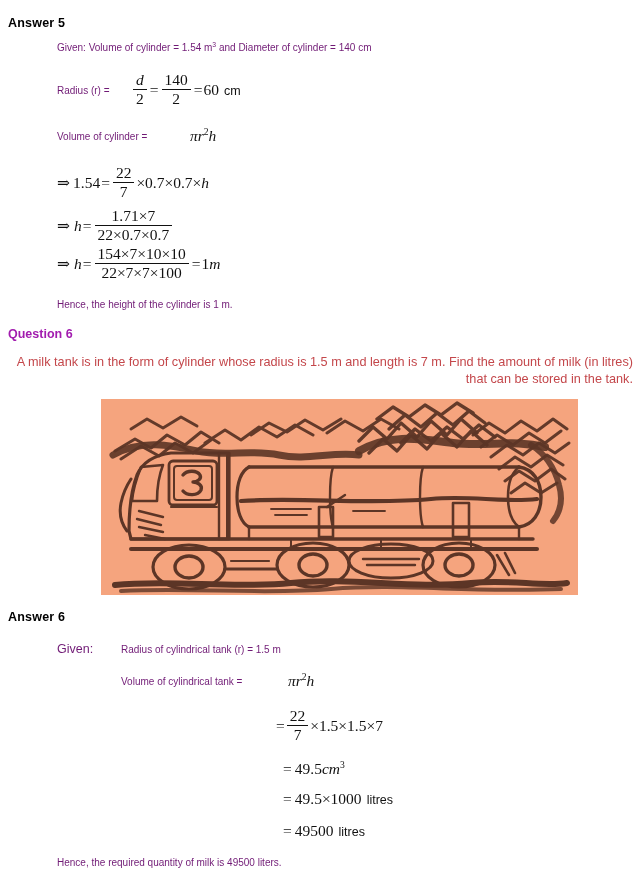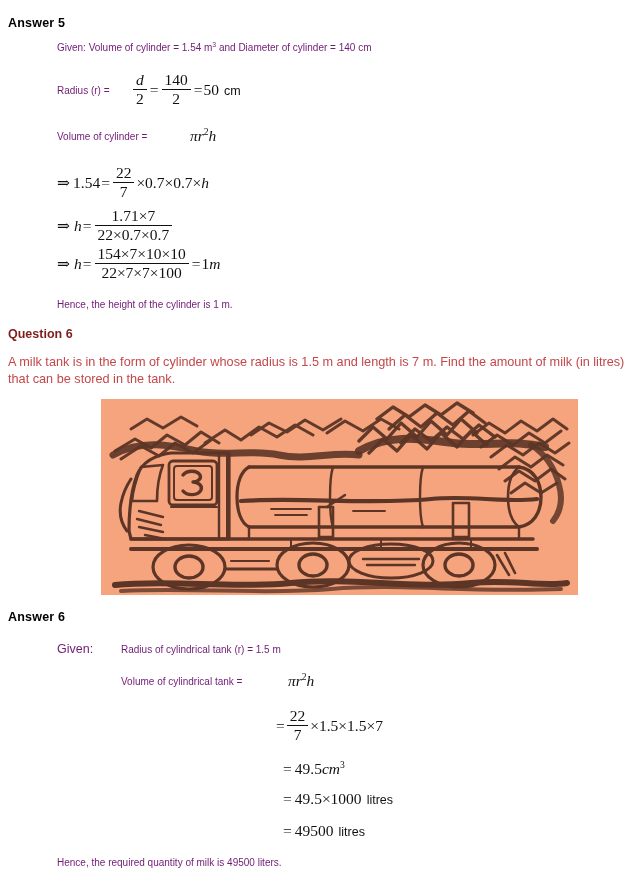--- a/index.html
+++ b/index.html
@@ -80,21 +80,21 @@
     vertical-align: super;
     line-height: 0;
   }
 
   
   .q-head {
     position: absolute;
     left: 8px;
     font-size: 12.5px;
     font-weight: bold;
-    color: #7f1d1d;
+    color: #a21caf;
   }
   .q-body {
     position: absolute;
     left: 8px;
     width: 625px;
     font-size: 12.7px;
     line-height: 16.5px;
     color: #C4474B;
   }
 
@@ -120,36 +120,36 @@
 </head>
 <body>
 
 <div class="page">
 
   <div class="answer-head" style="top:6px;">Answer 5</div>
 
   <div class="body-line" style="left:57px; top:30px;"><span>Given: Volume of cylinder = 1.54 m</span><span class="sup-sans">3</span><span> and Diameter of cylinder = 140 cm</span></div>
 
   <div class="body-line" style="left:57px; top:73px;">Radius (r) =</div>
-  <div class="eq" style="left:131px; top:64px;"><span class="frac"><span class="num mi">d</span><span class="den">2</span></span><span class="op">=</span><span class="frac"><span class="num">140</span><span class="den">2</span></span><span class="op">=</span><span>50</span><span class="sans" style="font-size:12.5px; padding-left:5px;">cm</span></div>
+  <div class="eq" style="left:131px; top:64px;"><span class="frac"><span class="num mi">d</span><span class="den">2</span></span><span class="op">=</span><span class="frac"><span class="num">140</span><span class="den">2</span></span><span class="op">=</span><span>60</span><span class="sans" style="font-size:12.5px; padding-left:5px;">cm</span></div>
 
   <div class="body-line" style="left:57px; top:119px;">Volume of cylinder =</div>
   <div class="eq" style="left:190px; top:117px;"><span class="mi">π</span><span class="mi">r</span><span class="sup">2</span><span class="mi">h</span></div>
 
   <div class="eq" style="left:57px; top:157px;"><span>⇒</span><span style="padding-left:3px;">1.54</span><span class="op">=</span><span class="frac"><span class="num">22</span><span class="den">7</span></span><span>×0.7×0.7×</span><span class="mi">h</span></div>
 
   <div class="eq" style="left:57px; top:200px;"><span>⇒</span><span class="mi" style="padding-left:4px;">h</span><span class="op">=</span><span class="frac"><span class="num">1.71×7</span><span class="den">22×0.7×0.7</span></span></div>
 
   <div class="eq" style="left:57px; top:238px;"><span>⇒</span><span class="mi" style="padding-left:4px;">h</span><span class="op">=</span><span class="frac"><span class="num">154×7×10×10</span><span class="den">22×7×7×100</span></span><span class="op">=</span><span>1</span><span class="mi">m</span></div>
 
   <div class="body-line" style="left:57px; top:287px;">Hence, the height of the cylinder is 1 m.</div>
 
   <div class="q-head" style="top:317px;">Question 6</div>
 
-  <div class="q-body" style="top:344px;">A milk tank is in the form of cylinder whose radius is 1.5 m and length is 7 m. Find the amount of milk (in litres) that can be stored in the tank.</div>
+  <div class="q-body" style="top:344px;text-align:right;">A milk tank is in the form of cylinder whose radius is 1.5 m and length is 7 m. Find the amount of milk (in litres) that can be stored in the tank.</div>
 
   <div class="illustration">
     <svg width="477" height="196" viewBox="0 0 477 196" xmlns="http://www.w3.org/2000/svg">
       <rect x="0" y="0" width="477" height="196" fill="#F5A47E"></rect>
       <g stroke="#5C3526" fill="none" stroke-linecap="round" stroke-linejoin="round">
 
         <g stroke-width="3" opacity="0.95">
           <path d="M14,52 L34,40 L50,49 L66,36 L84,46 L100,33 L118,44"></path>
           <path d="M20,60 L40,47 L58,57 L74,44 L92,54 L110,41"></path>
           <path d="M30,30 L46,20 L62,29 L80,18 L96,27"></path>

